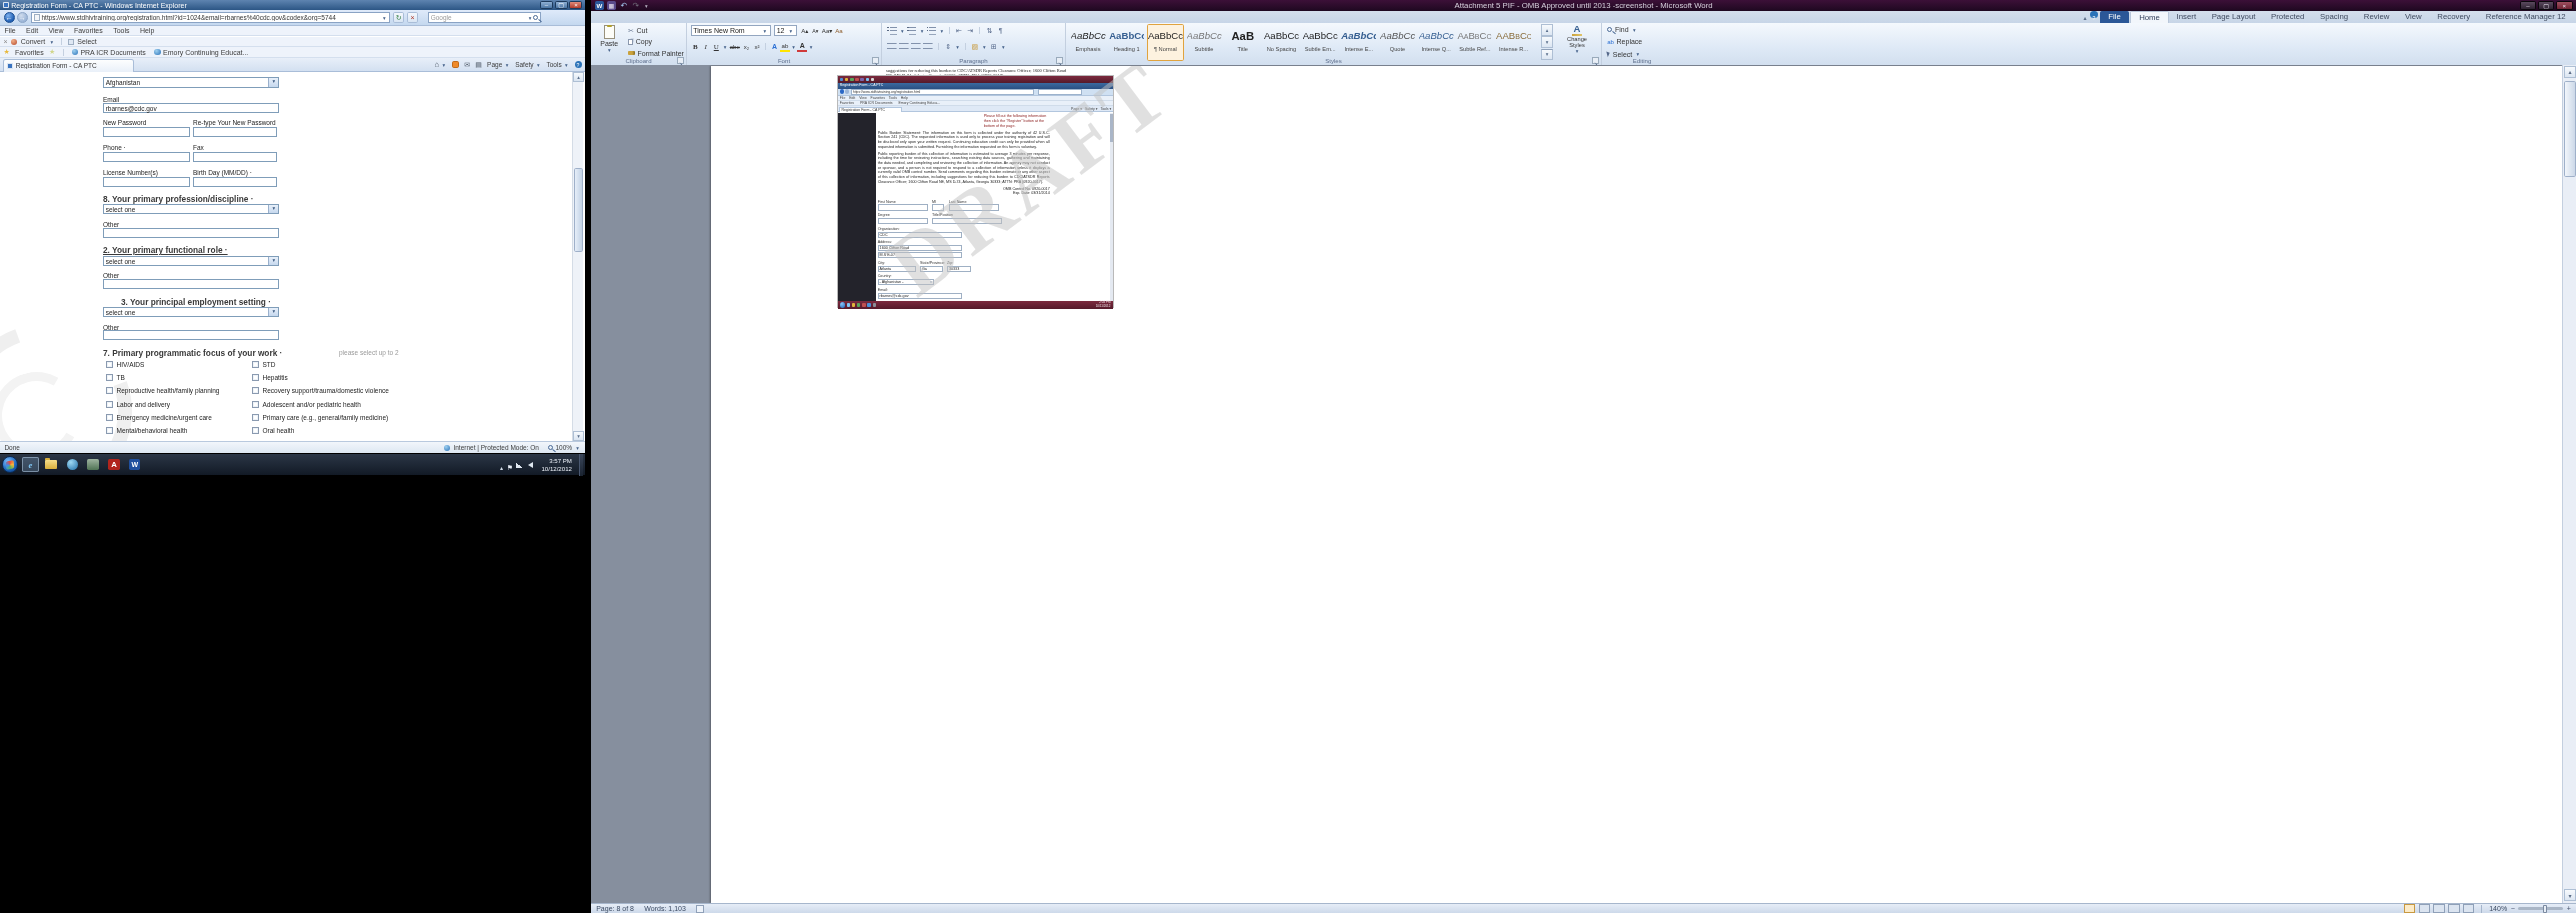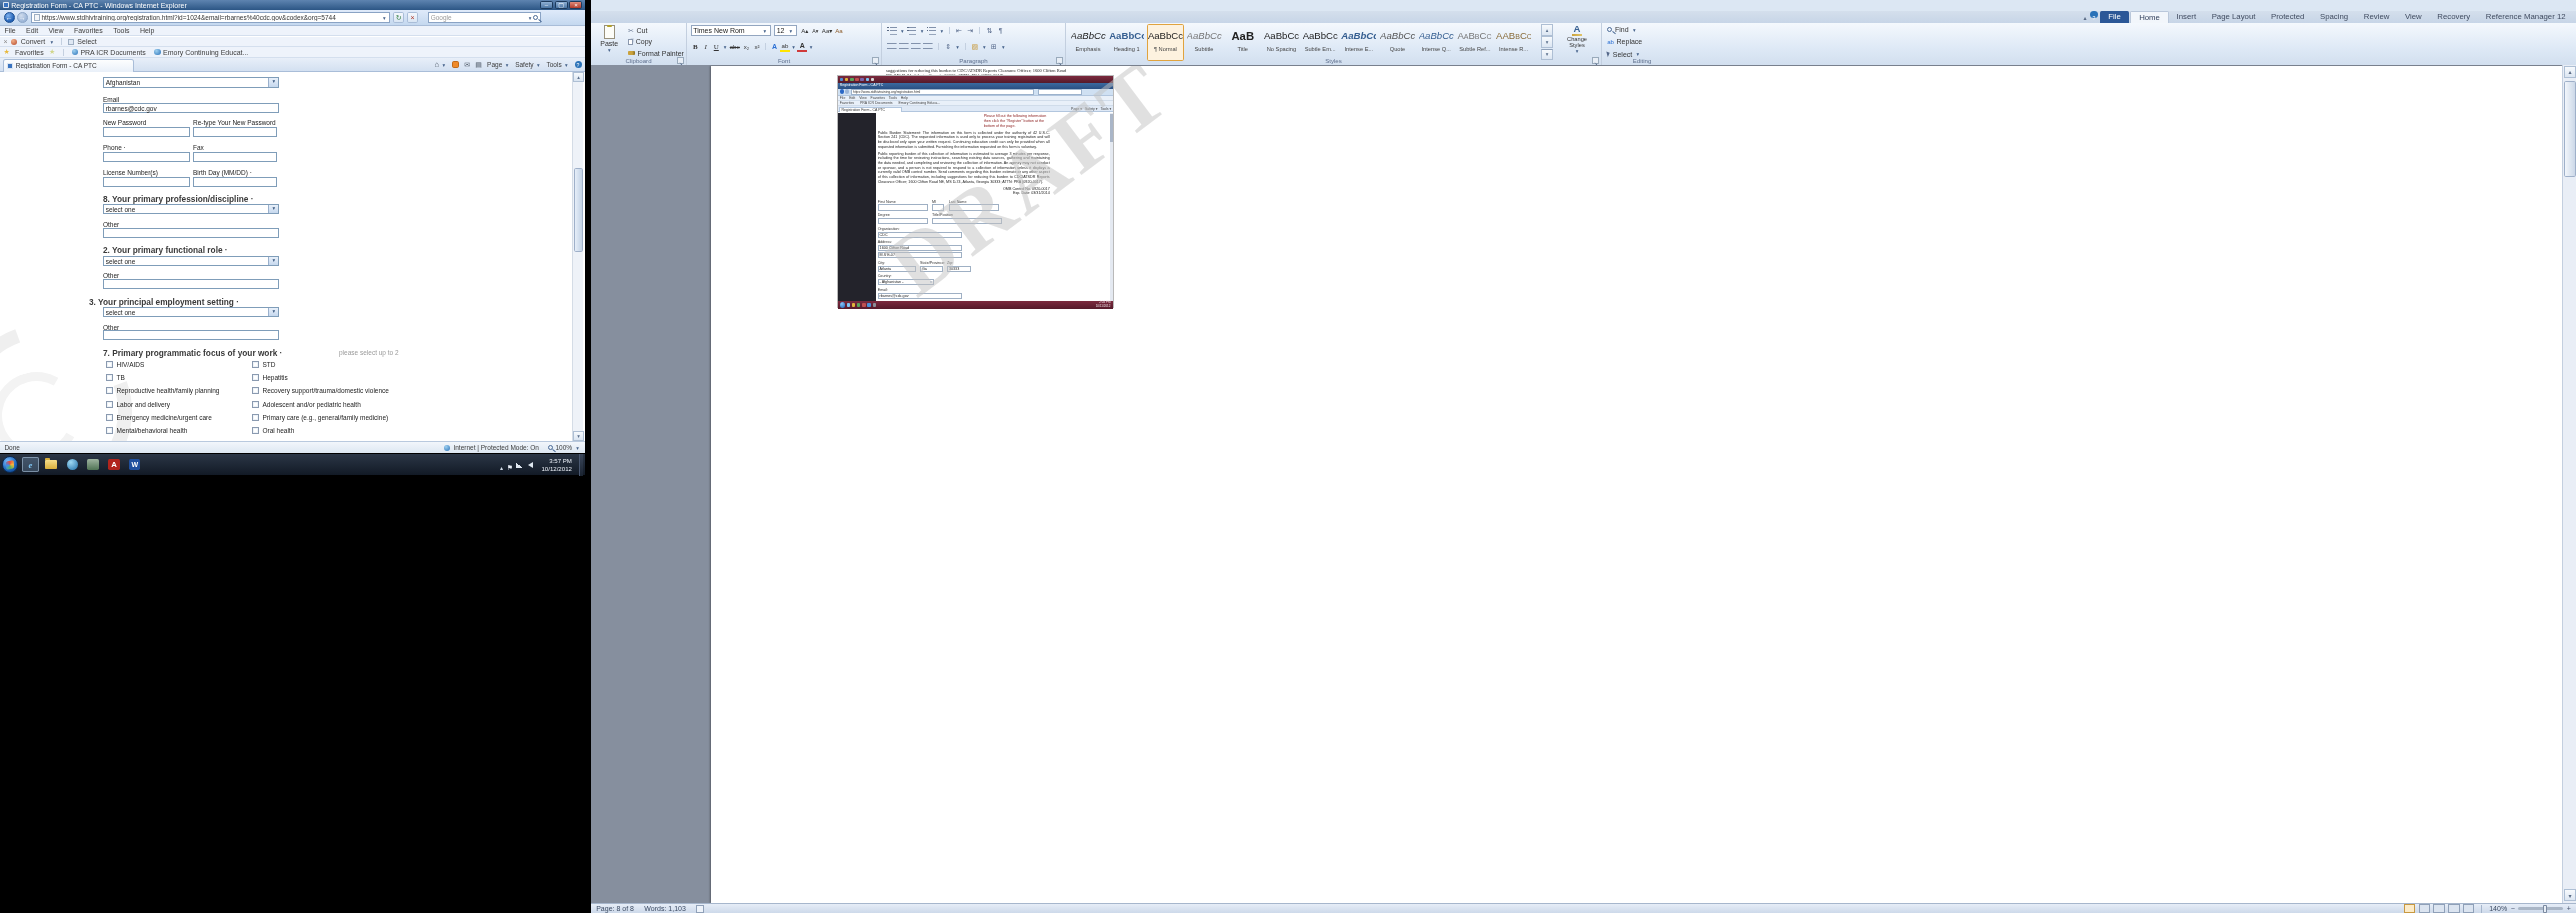--- a/index.html
+++ b/index.html
@@ -382,29 +382,29 @@
       <div class="inp" style="left:193px;top:105px;width:84px;"></div>
 
       <span class="fhead" style="left:103px;top:122px;">8. Your primary profession/discipline ·</span>
       <div class="ddl" style="left:103px;top:132px;width:176px;">
         <span>select one</span>
         <span class="dd-btn i-down"></span>
       </div>
       <span class="flabel" style="left:103px;top:149px;">Other</span>
       <div class="inp" style="left:103px;top:156px;width:176px;"></div>
 
-      <span class="fhead" style="left:103px;top:173px;">2. Your primary functional role ·</span>
+      <span class="fhead" style="left:103px;top:173px;text-decoration:underline;">2. Your primary functional role ·</span>
       <div class="ddl" style="left:103px;top:184px;width:176px;">
         <span>select one</span>
         <span class="dd-btn i-down"></span>
       </div>
       <span class="flabel" style="left:103px;top:200px;">Other</span>
       <div class="inp" style="left:103px;top:207px;width:176px;"></div>
 
-      <span class="fhead" style="left:89px;top:225px;">3. Your principal employment setting ·</span>
+      <span class="fhead" style="left:121px;top:225px;">3. Your principal employment setting ·</span>
       <div class="ddl" style="left:103px;top:235px;width:176px;">
         <span>select one</span>
         <span class="dd-btn i-down"></span>
       </div>
       <span class="flabel" style="left:103px;top:252px;">Other</span>
       <div class="inp" style="left:103px;top:258px;width:176px;"></div>
 
       <span class="fhead" style="left:103px;top:276px;">7. Primary programmatic focus of your work ·</span>
       <span class="fhint" style="left:339px;top:277px;">please select up to 2</span>
 
@@ -528,20 +528,33 @@
           <div>3:57 PM</div>
           <div>10/12/2012</div>
         </span>
         <span class="showdesk"></span>
       </span>
     </div>
   </div>
 
   <div id="word" class="abs">
 
+    <div class="w-titlebar abs">
+      <span class="qat">
+        <span class="qat-ico i-wlogo"></span>
+        <span class="qat-ico i-save"></span>
+        <span class="qat-ico i-undo"></span>
+        <span class="qat-ico i-redo"></span>
+        <span class="dd-arrow i-down" style="color:#b8b2c2;"></span>
+      </span>
+      <span class="w-title">Attachment 5 PIF - OMB Approved until 2013 -screenshot - Microsoft Word</span>
+      <span class="w-winbtn gly-min"></span>
+      <span class="w-winbtn gly-max"></span>
+      <span class="w-winbtn close gly-close"></span>
+    </div>
 
     <div class="w-tabs abs">
 
       <span class="tabs-right">
         <span class="i-collapse"></span>
         <span class="help-circ2">
             <span class="i-help"></span>
           </span>
       </span>
     <div class="ribbon-tab file">File</div>

